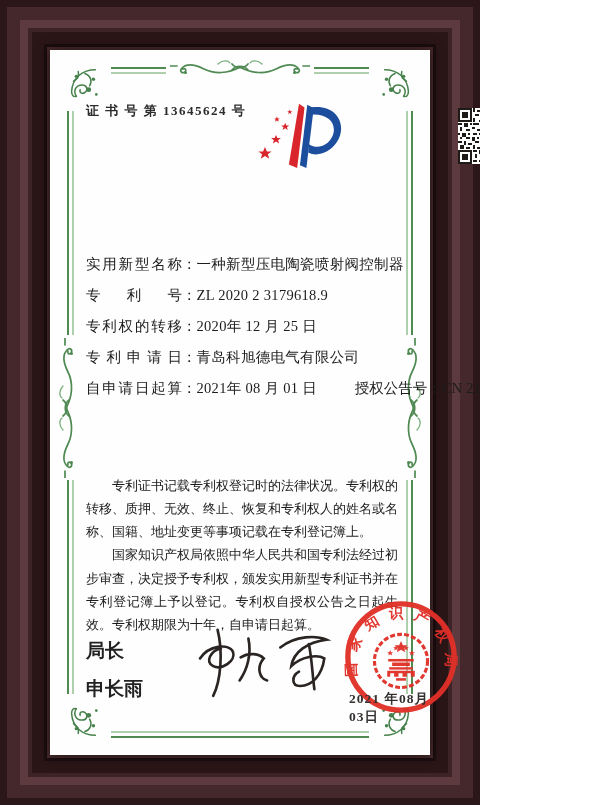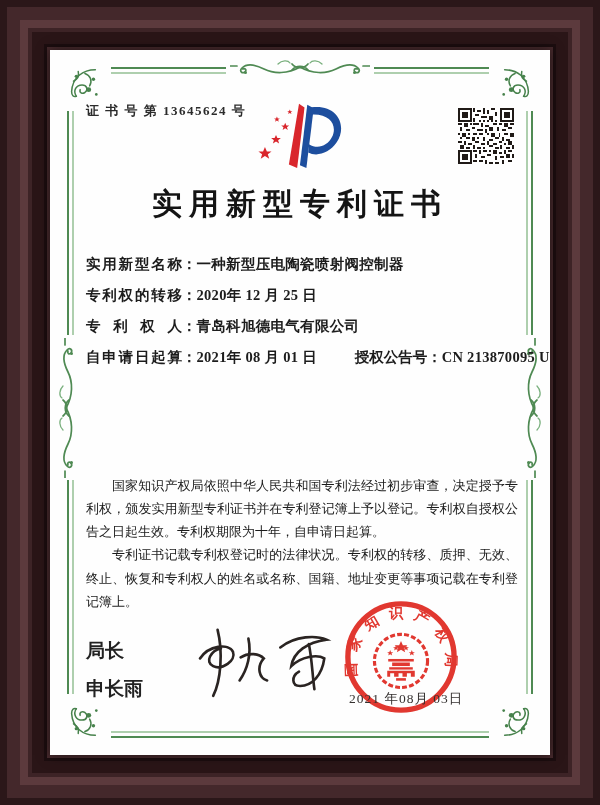--- a/index.html
+++ b/index.html
@@ -1,17 +1,17 @@
 <!DOCTYPE html>
 <html><head>
 <meta charset="utf-8">
 <style>
   html,body{margin:0;padding:0;}
   body{font-family:"Liberation Serif","DejaVu Serif",serif;}
-  .stage{position:relative;width:600px;height:805px;background:#30191b;overflow:hidden;}
+  .stage{position:relative;width:480px;height:805px;background:#30191b;overflow:hidden;}
   .frame{position:absolute;inset:0;
     box-shadow: inset 0 0 0 7px #2b1719, inset 0 0 0 20px #44282b,
                 inset 0 0 0 28px #5c3a3d, inset 0 0 0 32px #3d2326,
                 inset 0 0 0 44px #2a1517, inset 0 0 0 47px #1c0d0f,
                 inset 0 0 0 50px #46292c;}
   .paper{position:absolute;inset:50px;background:#fefefe;box-shadow:0 0 12px rgba(0,0,0,.55);}
   
   .gb-outer{position:absolute;left:17px;top:17px;right:17px;bottom:17px;border:2px solid #4f8a53;}
   .gb-inner{position:absolute;inset:3px;border:2px solid #aecfae;}
   .patch{position:absolute;background:#fefefe;}
@@ -29,33 +29,33 @@
   .o-br{right:14px;bottom:14px;transform:scale(-1,-1);}
   .o-tm{left:50%;transform:translateX(-50%);top:6px;}
   .o-lm{left:5px;top:288px;transform:scaleX(-1);}
   .o-rm{right:5px;top:288px;}
   
   .cert-no{position:absolute;left:36px;top:52px;font-size:13px;font-weight:600;letter-spacing:1.5px;color:#2b2b2b;}
   .logo{position:absolute;left:203px;top:48px;width:92px;height:74px;}
   .qr{position:absolute;left:408px;top:58px;width:56px;height:56px;}
   .title{position:absolute;left:0;right:0;top:134px;text-align:center;font-size:30px;font-weight:700;letter-spacing:7px;color:#141414;}
   .fields{position:absolute;left:36px;right:32px;top:206px;color:#1c1c1c;}
-  .frow{font-size:14.5px;font-weight:700;line-height:17px;margin-bottom:14px;white-space:nowrap;}
+  .frow{font-size:14.5px;font-weight:400;line-height:17px;margin-bottom:14px;white-space:nowrap;}
   .flabel{display:inline-block;width:96px;text-align:justify;text-align-last:justify;vertical-align:top;}
   .flabel2{display:inline-block;vertical-align:top;text-align:center;}
   .fsep{display:inline-block;}
   .fval{letter-spacing:.3px;}
   .fcol2{display:inline-block;margin-left:34px;}
   .paras{position:absolute;left:36px;right:32px;top:424px;font-size:13px;line-height:1.78;color:#1a1a1a;text-align:justify;}
   .paras p{margin:0;text-indent:2em;}
   .signer{position:absolute;left:36px;top:588px;font-family:"Liberation Sans","DejaVu Sans",sans-serif;font-weight:700;font-size:19px;color:#222;}
   .signer div{margin-bottom:12px;}
   .sig{position:absolute;left:128px;top:572px;width:165px;height:85px;}
   .seal{position:absolute;left:292px;top:548px;width:118px;height:118px;opacity:.96;}
-  .issue-date{position:absolute;left:299px;top:640px;font-size:13.5px;font-weight:400;letter-spacing:1px;color:#353130;z-index:5;}
+  .issue-date{position:absolute;left:299px;top:640px;font-size:13.5px;font-weight:700;letter-spacing:1px;color:#353130;z-index:5;}
   svg{display:block;}
 </style>
 </head>
 <body>
 
 <div class="stage">
   <div class="frame"></div>
 
   <div class="paper">
 
@@ -138,41 +138,43 @@
     <svg class="qr" viewBox="0 0 29 29" shape-rendering="crispEdges">
       <rect width="29" height="29" fill="#fff"></rect>
       <g fill="#201a17">
         <path d="M0 0h7v7h-7z M22 0h7v7h-7z M0 22h7v7h-7z" fill="#201a17"></path>
         <path d="M1 1h5v5h-5z M23 1h5v5h-5z M1 23h5v5h-5z" fill="#fff"></path>
         <path d="M2 2h3v3h-3z M24 2h3v3h-3z M2 24h3v3h-3z"></path>
         <path d="M8 0h1v2h-1z M10 1h2v1h-2z M13 0h1v3h-1z M15 1h1v2h-1z M17 0h2v1h-2z M19 2h1v2h-1z M9 3h2v1h-2z M12 4h3v1h-3z M16 4h2v2h-2z M8 5h1v2h-1z M11 6h1v1h-1z M13 6h1v1h-1z M15 6h1v1h-1z M17 6h1v1h-1z M19 6h1v1h-1z M0 8h2v1h-2z M3 8h2v2h-2z M6 8h1v1h-1z M8 8h3v1h-3z M12 8h1v2h-1z M14 9h2v1h-2z M18 8h2v1h-2z M21 8h2v1h-2z M24 8h2v2h-2z M27 8h2v1h-2z M1 10h1v2h-1z M4 11h2v1h-2z M7 10h2v1h-2z M10 11h3v1h-3z M14 11h1v2h-1z M16 10h2v2h-2z M20 10h1v2h-1z M23 11h2v1h-2z M26 10h2v1h-2z M0 13h1v1h-1z M2 13h2v2h-2z M5 13h1v1h-1z M8 13h2v1h-2z M11 13h2v1h-2z M15 13h1v1h-1z M17 13h2v2h-2z M21 13h1v2h-1z M24 13h2v1h-2z M27 13h2v2h-2z M1 15h1v1h-1z M4 15h2v1h-2z M7 15h2v2h-2z M10 15h1v1h-1z M13 15h1v2h-1z M16 16h2v1h-2z M19 15h2v1h-2z M23 15h1v2h-1z M25 16h2v1h-2z M0 17h2v1h-2z M3 17h1v2h-1z M5 18h2v1h-2z M9 17h2v1h-2z M12 18h2v1h-2z M15 17h1v2h-1z M18 18h2v1h-2z M21 17h2v1h-2z M24 18h1v1h-1z M26 17h2v2h-2z M1 19h2v2h-2z M4 20h2v1h-2z M8 19h1v2h-1z M10 20h2v1h-2z M13 20h1v1h-1z M16 19h2v1h-2z M19 20h2v1h-2z M22 19h1v2h-1z M25 20h2v1h-2z M28 19h1v2h-1z M8 22h2v1h-2z M11 22h1v2h-1z M13 22h2v1h-2z M16 22h1v1h-1z M18 22h2v2h-2z M21 23h2v1h-2z M24 22h1v2h-1z M26 22h2v1h-2z M9 24h1v2h-1z M12 25h2v1h-2z M15 24h2v1h-2z M19 25h1v2h-1z M22 25h2v1h-2z M25 24h2v2h-2z M28 24h1v2h-1z M8 27h2v1h-2z M11 27h2v1h-2z M14 27h1v2h-1z M16 28h2v1h-2z M19 28h2v1h-2z M23 27h1v2h-1z M26 27h2v1h-2z"></path>
       </g>
     </svg>
 
-    <div class="title">实用新型专利证书</div>
 
     <div class="fields">
       <div class="frow">
         <span class="flabel">实用新型名称</span><span class="fsep">：</span><span class="fval">一种新型压电陶瓷喷射阀控制器</span>
       </div>
       <div class="frow">
+        <span class="flabel">专利号</span><span class="fsep">：</span><span class="fval">ZL 2020 2 3179618.9</span>
+      </div>
+      <div class="frow">
         <span class="flabel">专利权的转移</span><span class="fsep">：</span><span class="fval">2020年 12 月 25 日</span>
       </div>
       <div class="frow">
-        <span class="flabel">专利权人</span><span class="fsep">：</span><span class="fval">青岛科旭德电气有限公司</span>
+        <span class="flabel">专利申请日</span><span class="fsep">：</span><span class="fval">青岛科旭德电气有限公司</span>
       </div>
       <div class="frow">
         <span><span class="flabel">自申请日起算</span><span class="fsep">：</span><span class="fval">2021年 08 月 01 日</span></span>
         <span class="fcol2"><span class="flabel2">授权公告号</span><span class="fsep">：</span><span class="fval">CN 213870095 U</span></span>
       </div>
     </div>
 
     <div class="paras">
+      <p>专利证书记载专利权登记时的法律状况。专利权的转移、质押、无效、终止、恢复和专利权人的姓名或名称、国籍、地址变更等事项记载在专利登记簿上。</p>
       <p>国家知识产权局依照中华人民共和国专利法经过初步审查，决定授予专利权，颁发实用新型专利证书并在专利登记簿上予以登记。专利权自授权公告之日起生效。专利权期限为十年，自申请日起算。</p>
-      <p>专利证书记载专利权登记时的法律状况。专利权的转移、质押、无效、终止、恢复和专利权人的姓名或名称、国籍、地址变更等事项记载在专利登记簿上。</p>
     </div>
 
     <div class="signer">
       <div>局长</div>
       <div>申长雨</div>
     </div>
 
     <svg class="sig" viewBox="0 0 150 75">
       <g fill="none" stroke="#2a2422" stroke-width="2.4" stroke-linecap="round">
         <path d="M20 32 C28 20 46 18 50 26 C53 34 40 43 32 39 C24 35 30 25 39 23"></path>

